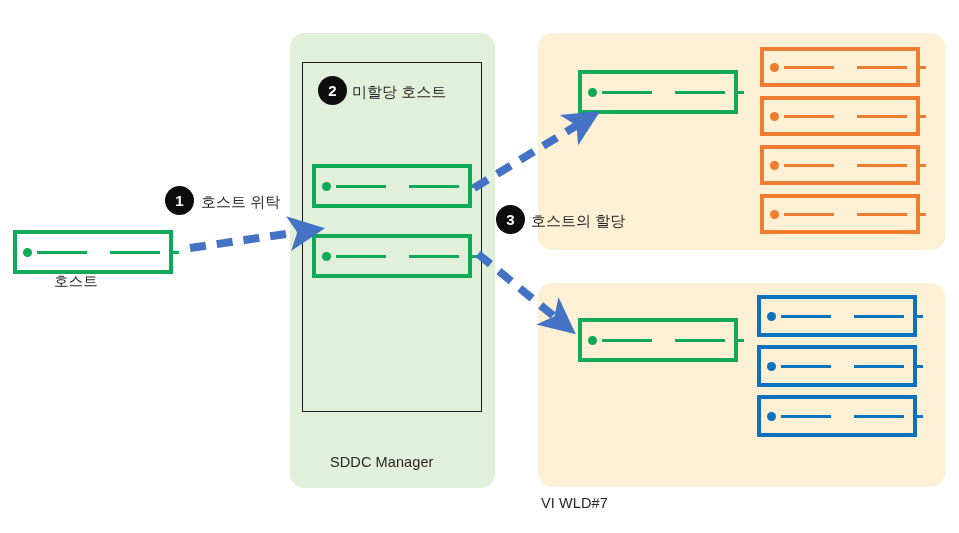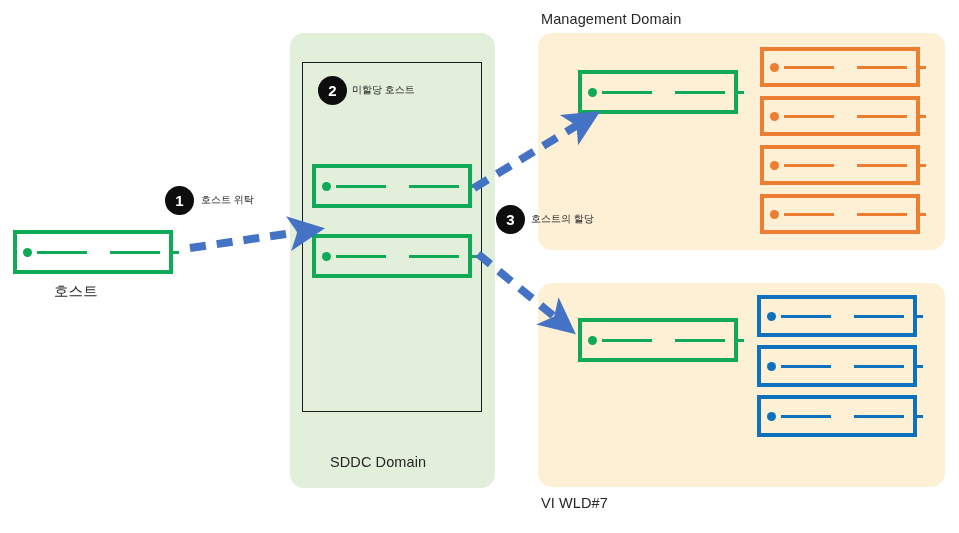--- a/index.html
+++ b/index.html
@@ -103,21 +103,21 @@
     color: #ffffff;
     font-size: 15px;
     font-weight: bold;
     display: flex;
     align-items: center;
     justify-content: center;
     line-height: 1;
   }
   .step-label {
     position: absolute;
-    font-size: 10px;
+    font-size: 15px;
     color: #262626;
     white-space: nowrap;
   }
 
   
   .arrow-svg {
     position: absolute;
     left: 0;
     top: 0;
     width: 959px;
@@ -127,23 +127,22 @@
 </style>
 </head>
 <body>
 
 <div id="stage">
 
   <div class="panel panel-green" style="left:290px; top:33px; width:205px; height:455px;"></div>
 
   <div class="inner-box" style="left:302px; top:62px; width:180px; height:350px;"></div>
 
-  <div class="caption" style="left:330px; top:454px;">SDDC Domain</div>
-
-  <div class="caption" style="left:541px; top:11px;">Management Domain</div>
+  <div class="caption" style="left:330px; top:454px;">SDDC Manager</div>
+
 
   <div class="panel panel-cream" style="left:538px; top:33px; width:407px; height:217px;"></div>
 
   <div class="panel panel-cream" style="left:538px; top:283px; width:407px; height:204px;"></div>
 
   <div class="caption" style="left:541px; top:495px;">VI WLD#7</div>
 
   <div class="server green" style="left:13px; top:230px; width:160px; height:44px; border-width:4px; padding:0 6px;">
     <span class="dot" style="width:9px;height:9px;"></span>
     <span class="bay" style="width:50px;height:24px;border-width:3px;margin-left:5px;">
@@ -151,21 +150,21 @@
     </span>
     <span class="ring" style="width:11px;height:11px;border-width:3px;margin-left:6px;"></span>
     <span class="bay" style="width:50px;height:24px;border-width:3px;margin-left:6px;">
       <span class="bar" style="height:3px;"></span>
     </span>
     <span class="led" style="width:16px;height:12px;border-width:3px;margin-left:7px;">
       <i style="width:7px;height:3px;"></i>
     </span>
   </div>
 
-  <div class="caption" style="left:54px; top:282px;">호스트</div>
+  <div class="caption" style="left:54px; top:272px;">호스트</div>
 
   <div class="server green" style="left:312px; top:164px; width:160px; height:44px; border-width:4px; padding:0 6px;">
     <span class="dot" style="width:9px;height:9px;"></span>
     <span class="bay" style="width:50px;height:24px;border-width:3px;margin-left:5px;">
       <span class="bar" style="height:3px;"></span>
     </span>
     <span class="ring" style="width:11px;height:11px;border-width:3px;margin-left:6px;"></span>
     <span class="bay" style="width:50px;height:24px;border-width:3px;margin-left:6px;">
       <span class="bar" style="height:3px;"></span>
     </span>

